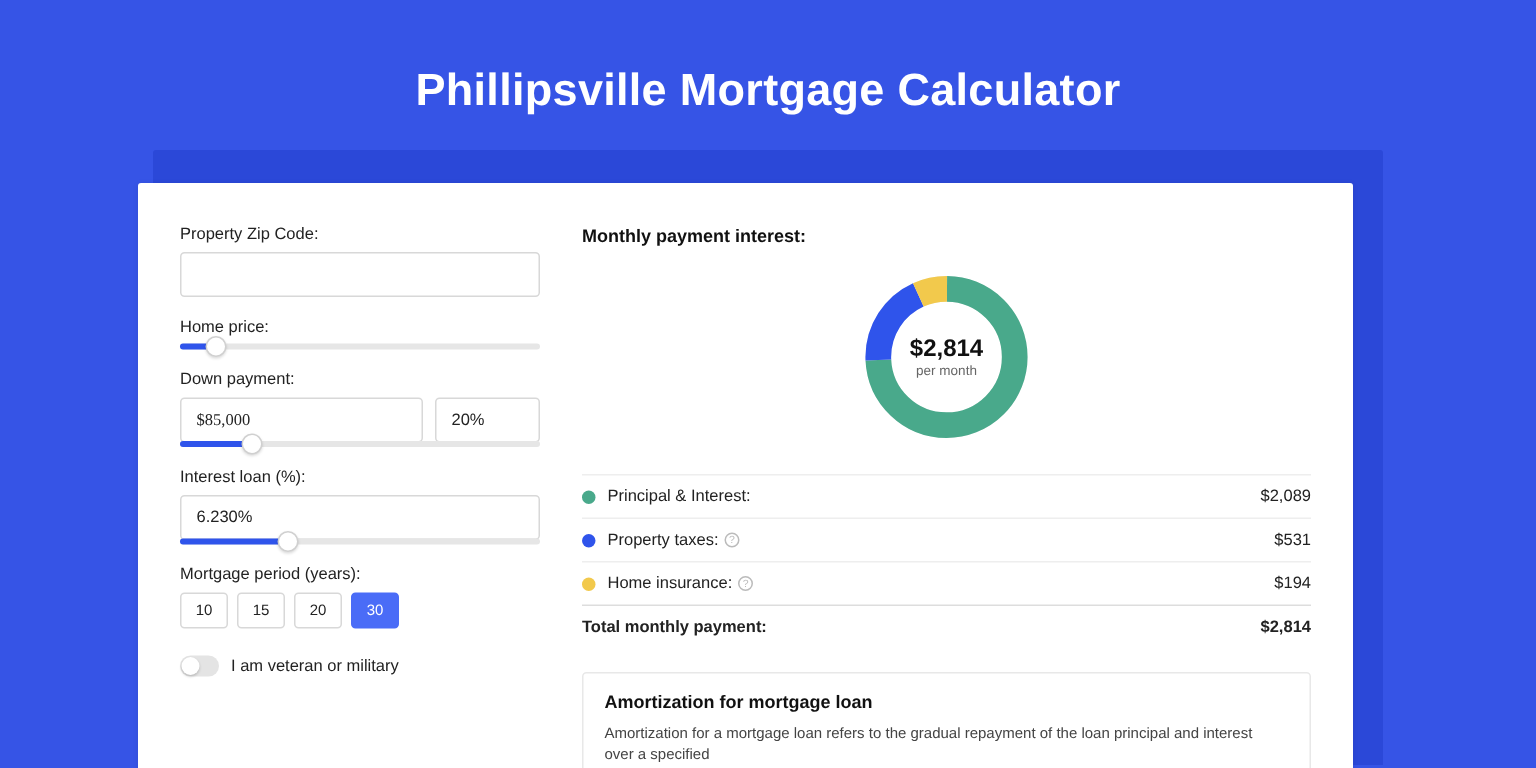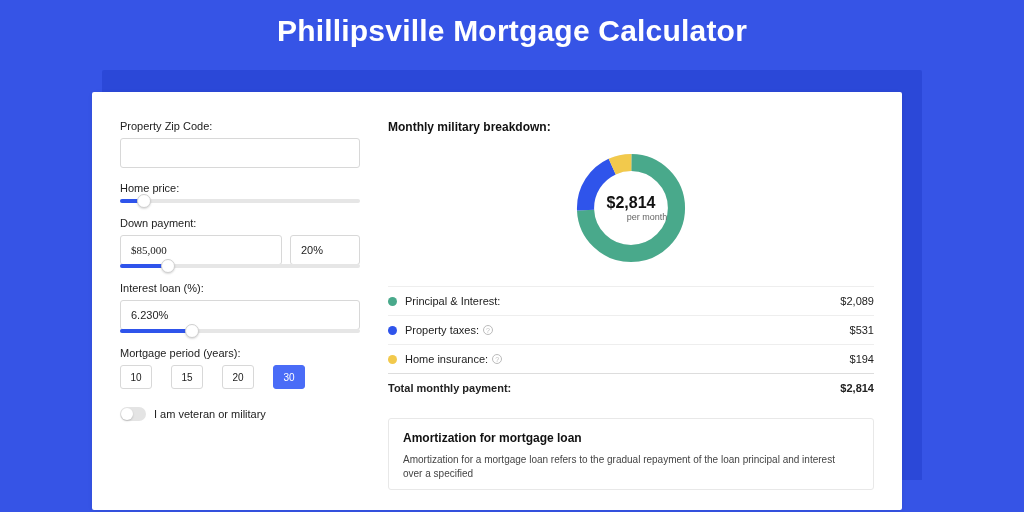--- a/index.html
+++ b/index.html
@@ -13,21 +13,21 @@
   .outer {
     width: 1024px;
     height: 512px;
     position: relative;
   }
   .page-title {
     color: #fff;
     font-size: 30px;
     font-weight: 700;
     text-align: center;
-    padding-top: 14px;
+    padding-top: 44px;
     padding-bottom: 22px;
     letter-spacing: 0.2px;
   }
   .shadow-panel {
     background: #2B48D8;
     margin: 0 auto;
     width: 820px;
     height: 410px;
     border-radius: 2px 2px 0 0;
     position: relative;
@@ -87,21 +87,21 @@
     width: 14px;
     height: 14px;
     background: #fff;
     border: 1px solid #d0d0d0;
     border-radius: 50%;
     top: -5px;
     transform: translateX(-50%);
     box-shadow: 0 1px 2px rgba(0,0,0,0.15);
   }
 
-  .period-group { display: flex; gap: 19px; }
+  .period-group { display: flex; gap: 6px; }
   .period-btn {
     width: 32px;
     height: 24px;
     border: 1px solid #d8d8d8;
     background: #fff;
     border-radius: 3px;
     font-size: 10px;
     color: #222;
     display: flex;
     align-items: center;
@@ -153,21 +153,21 @@
   .donut svg { width: 120px; height: 120px; }
   .donut-center {
     position: absolute;
     inset: 0;
     display: flex;
     flex-direction: column;
     align-items: center;
     justify-content: center;
   }
   .donut-amount { font-size: 16px; font-weight: 700; color: #111; }
-  .donut-sub { font-size: 9px; color: #666; padding-left: 32px; }
+  .donut-sub { font-size: 9px; color: #666; }
 
   .breakdown-row {
     display: flex;
     align-items: center;
     padding: 8px 0;
     border-top: 1px solid #eee;
     font-size: 11px;
     color: #222;
   }
   .breakdown-row:first-of-type { border-top: none; }
@@ -262,21 +262,21 @@
         <div class="toggle-row">
           <div class="toggle">
             <div class="toggle-knob"></div>
           </div>
           <span class="toggle-label">I am veteran or military</span>
         </div>
 
       </div>
 
       <div class="right-col">
-        <div class="section-title">Monthly military breakdown:</div>
+        <div class="section-title">Monthly payment interest:</div>
 
         <div class="donut-wrap">
           <div class="donut">
             <svg viewBox="0 0 42 42">
               <circle cx="21" cy="21" r="15.9155" fill="none" stroke="#eee" stroke-width="6"></circle>
 
               <circle cx="21" cy="21" r="15.9155" fill="none" stroke="#49A98B" stroke-width="6" stroke-dasharray="74.2 25.8" stroke-dashoffset="25"></circle>
 
               <circle cx="21" cy="21" r="15.9155" fill="none" stroke="#2F54EB" stroke-width="6" stroke-dasharray="18.9 81.1" stroke-dashoffset="-49.2"></circle>
 

